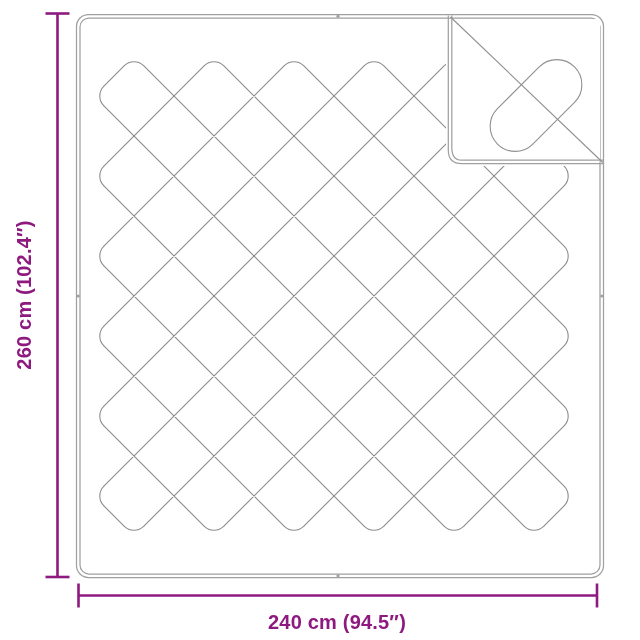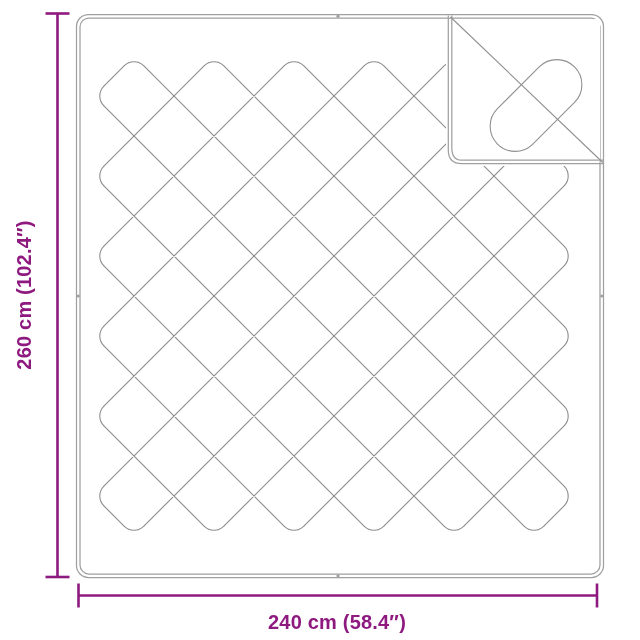--- a/index.html
+++ b/index.html
@@ -69,14 +69,14 @@
     </g>
 
     <g>
       <line class="dim" x1="78.5" y1="595.5" x2="597" y2="595.5"></line>
       <line class="dim" x1="78.5" y1="583.5" x2="78.5" y2="607.5"></line>
       <line class="dim" x1="597" y1="583.5" x2="597" y2="607.5"></line>
     </g>
   </svg>
 
   <div class="dim-label vertical" style="left:24px;top:295px;">260 cm (102.4″)</div>
-  <div class="dim-label" style="left:337px;top:622px;">240 cm (58.4″)</div>
+  <div class="dim-label" style="left:337px;top:622px;">240 cm (94.5″)</div>
 </div>
 
 </body></html>

